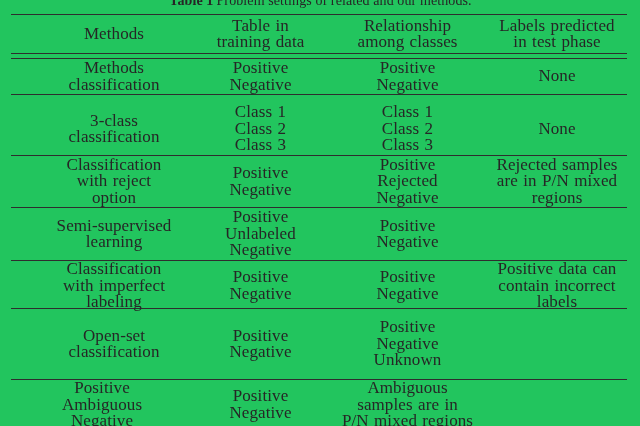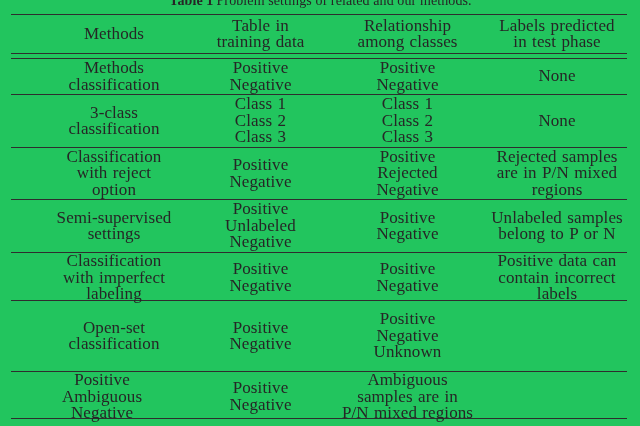--- a/index.html
+++ b/index.html
@@ -53,21 +53,21 @@
   }
   .cell {
     white-space: pre-line;
     line-height: 16.5px;
     letter-spacing: 0.1px;
     word-spacing: 1px;
   }
   .c1 { padding-left: 24px; }
   .h-header   { height: 38px; }
   .h-binary   { height: 35px; }
-  .h-threecls { height: 52px; }
+  .h-threecls { height: 52px; margin-top: 8px; }
   .h-reject   { height: 51px; }
   .h-semi     { height: 52px; }
   .h-imperf   { height: 47px; }
   .h-openset  { height: 70px; }
   .h-proposal { height: 46px; }
 </style>
 </head>
 <body>
 
 <div class="page">
@@ -131,28 +131,26 @@
 Negative</div>
       <div class="cell">Rejected samples
 are in P/N mixed
 regions</div>
     </div>
 
     <div class="rule"></div>
 
     <div class="row h-semi">
       <div class="cell c1">Semi-supervised
-settings</div>
+learning</div>
       <div class="cell">Positive
 Unlabeled
 Negative</div>
       <div class="cell">Positive
 Negative</div>
-      <div class="cell">Unlabeled samples
-belong to P or N</div>
     </div>
 
     <div class="rule"></div>
 
     <div class="row h-imperf">
       <div class="cell c1">Classification
 with imperfect
 labeling</div>
       <div class="cell">Positive
 Negative</div>

